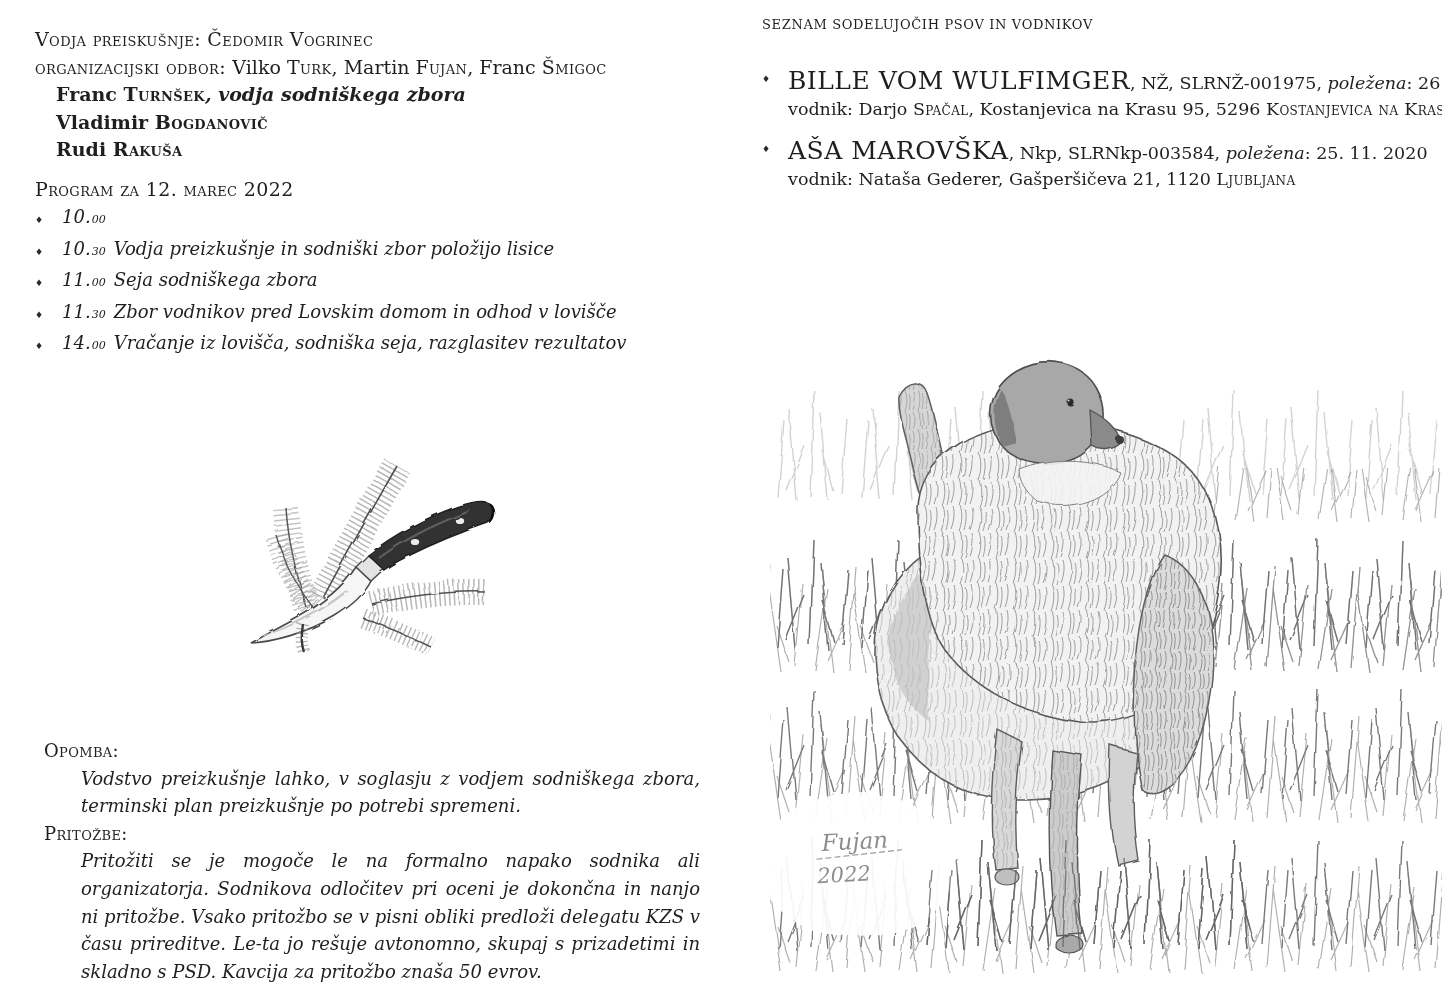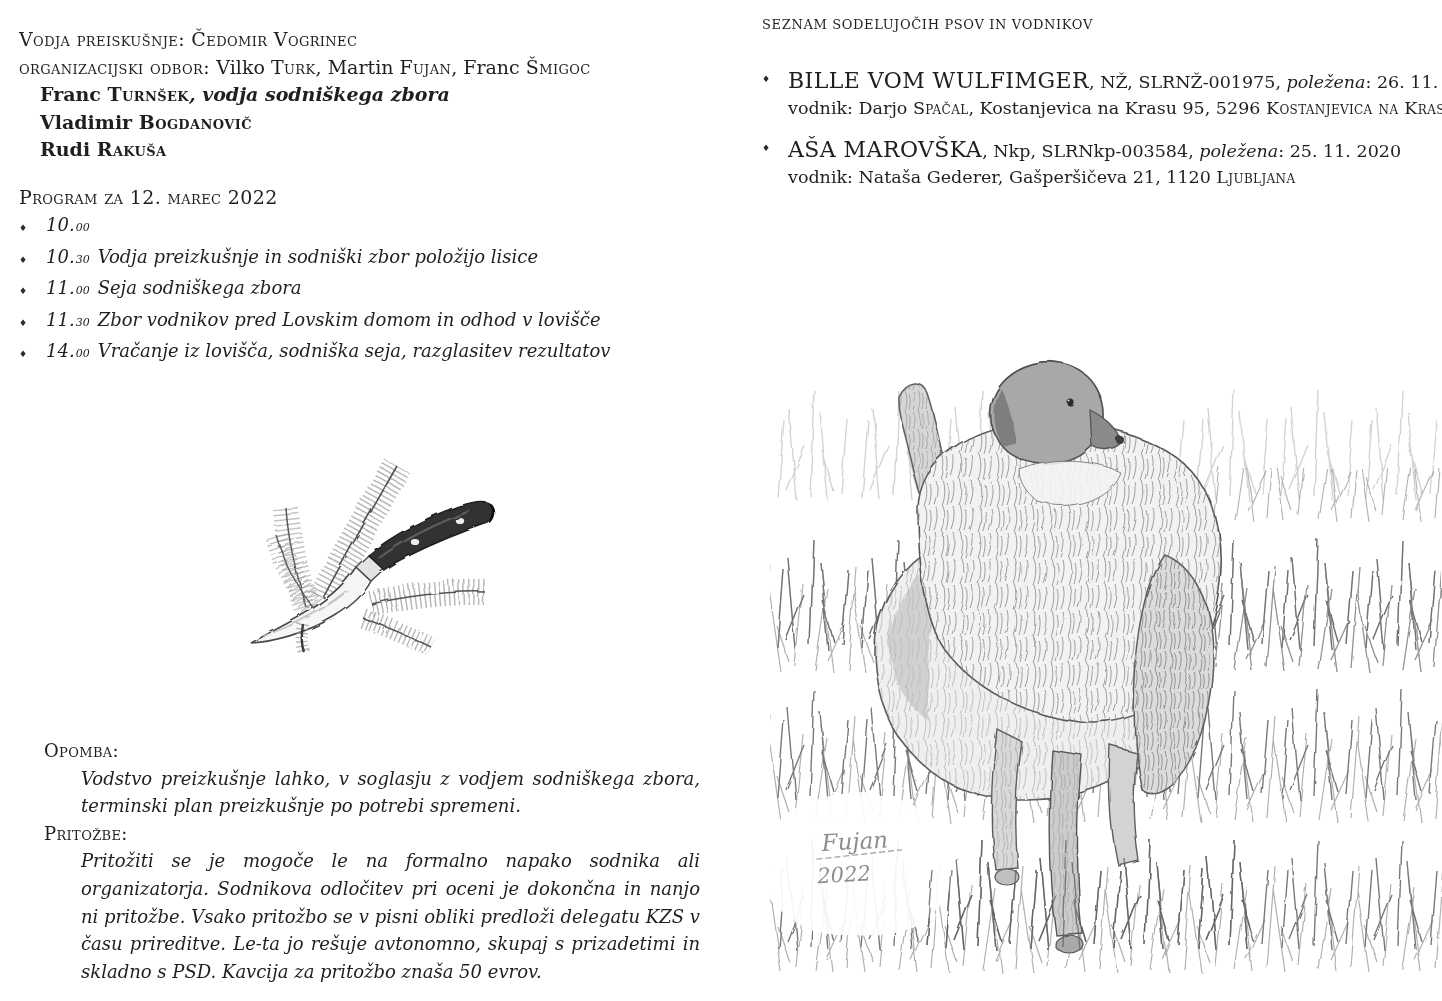--- a/index.html
+++ b/index.html
@@ -8,42 +8,42 @@
     width:1442px;height:1001px;background:#ffffff;
     font-family:"DejaVu Serif","Liberation Serif",serif;
     color:#1f1f1f;overflow:hidden;position:relative;
     -webkit-font-smoothing:antialiased;
   }
   .page{position:absolute;inset:0;overflow:hidden;}
   .sc{font-variant:small-caps;letter-spacing:.02em;}
   .it{font-style:italic;}
 
   
-  .col-left{position:absolute;left:19px;top:26px;width:658px;font-size:19px;line-height:27.5px;}
+  .col-left{position:absolute;left:35px;top:26px;width:658px;font-size:19px;line-height:27.5px;}
   .hline{white-space:nowrap;}
   .indent{padding-left:21px;font-weight:bold;}
-  .prog{margin-top:20px;}
+  .prog{margin-top:12px;}
   .prog-head{white-space:nowrap;}
   .pitem{display:flex;align-items:baseline;font-size:18px;line-height:27.6px;white-space:nowrap;}
   .bullet{flex:0 0 27px;font-size:9px;color:#2a2a2a;}
   .time{font-style:italic;}
   sup.min{font-size:11px;vertical-align:super;font-style:italic;margin-left:1px;line-height:0;}
   .ptext{font-style:italic;margin-left:8px;}
 
   .notes{position:absolute;left:44px;top:737px;width:656px;font-size:18px;line-height:27.6px;}
   .para{font-style:italic;text-align:justify;margin-left:37px;}
 
   
   .col-right{position:absolute;left:762px;top:17px;width:668px;}
   .r-head{font-size:13px;letter-spacing:.05em;white-space:nowrap;}
   .entries{margin-top:36px;display:flex;flex-direction:column;gap:16px;}
   .entry{display:flex;}
   .entry .bullet{flex:0 0 26px;padding-top:6px;}
   .eline{white-space:nowrap;font-size:17.5px;line-height:25.5px;}
-  .dogname{font-size:22px;letter-spacing:.02em;margin-top:16px;}
+  .dogname{font-size:25px;letter-spacing:.02em;margin-top:16px;}
 
   
   .knife-wrap{position:absolute;left:243px;top:446px;width:288px;height:210px;}
   .dog-wrap{position:absolute;left:770px;top:350px;width:672px;height:648px;}
   svg{display:block;width:100%;height:100%;}
   .sig-text{font-family:"DejaVu Serif","Liberation Serif",serif;font-style:italic;fill:#8d8d8d;}
 </style>
 </head>
 <body>
 

